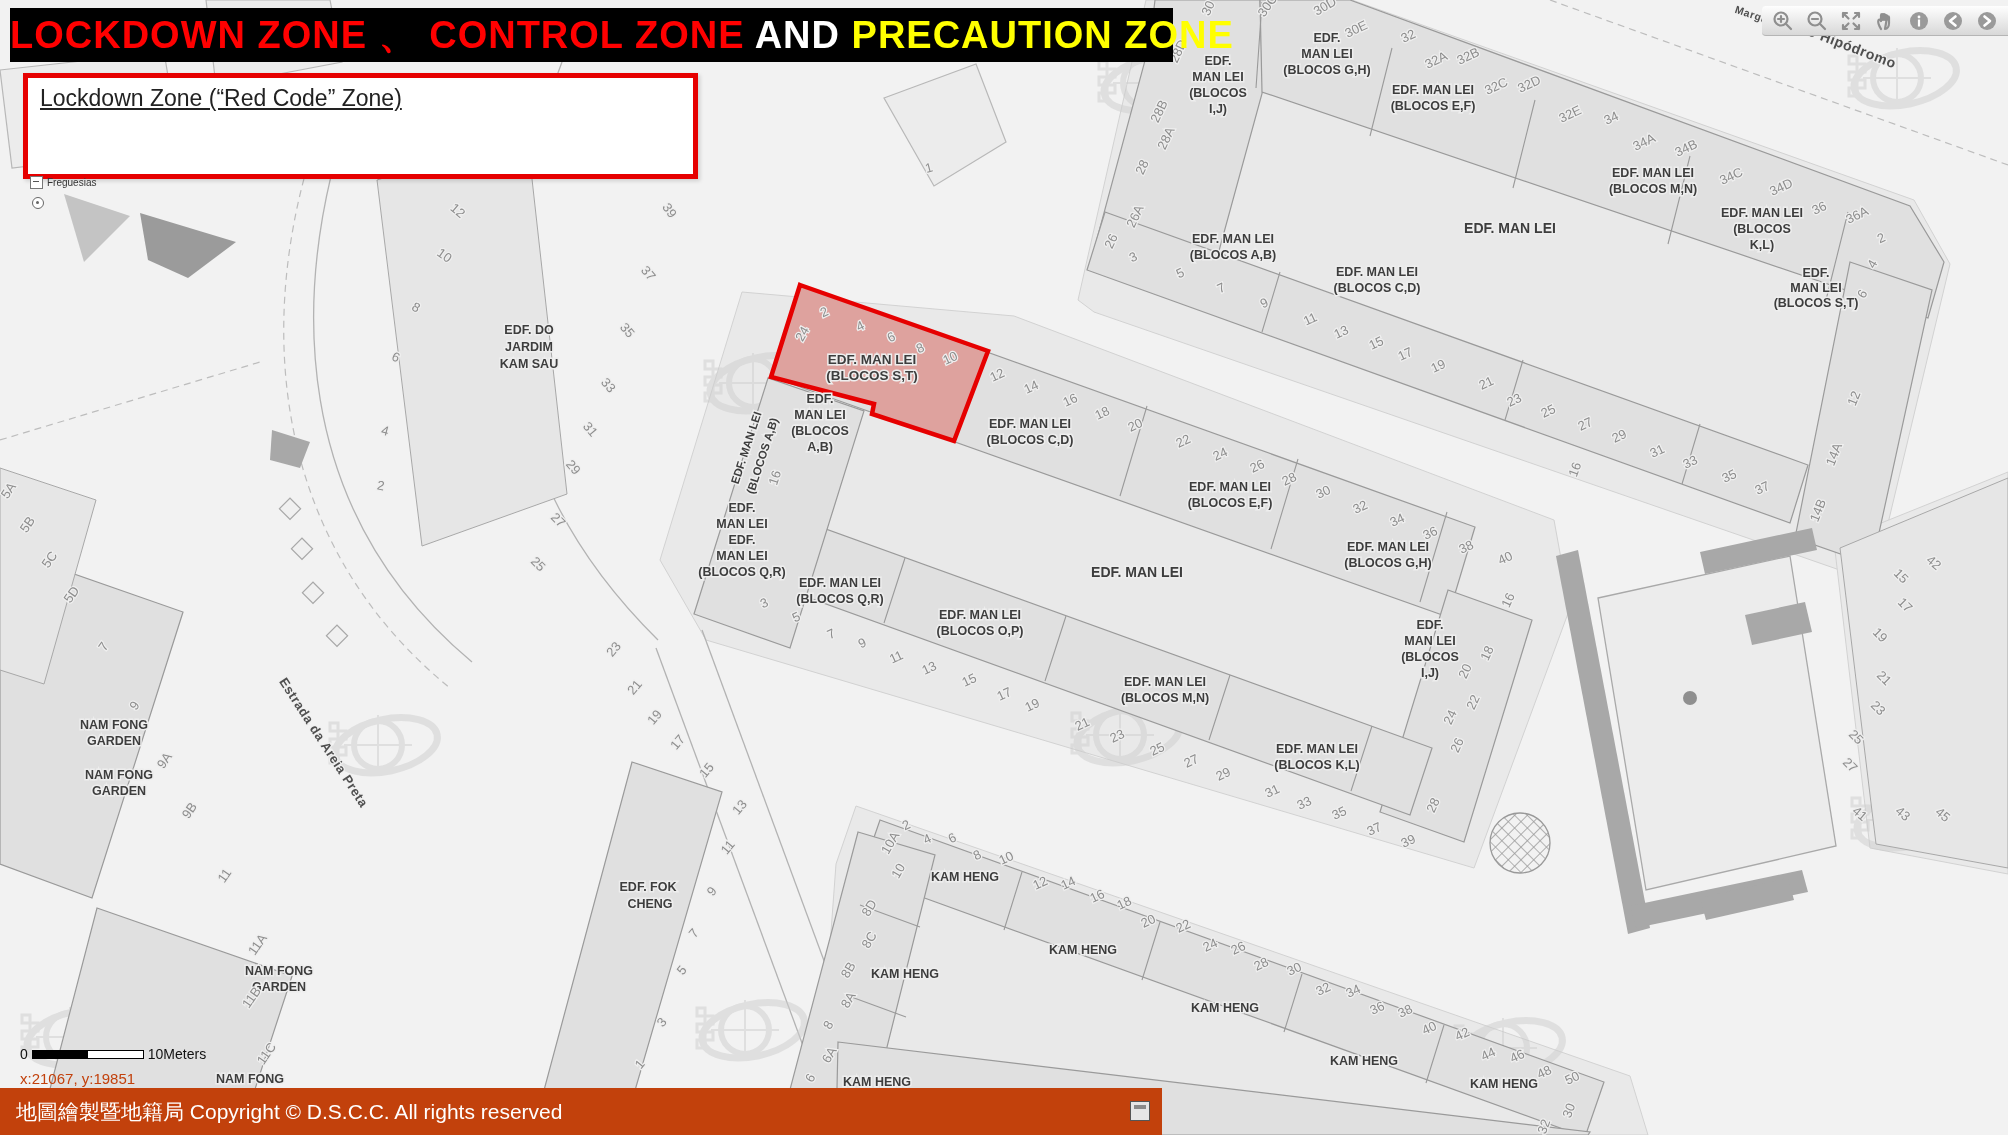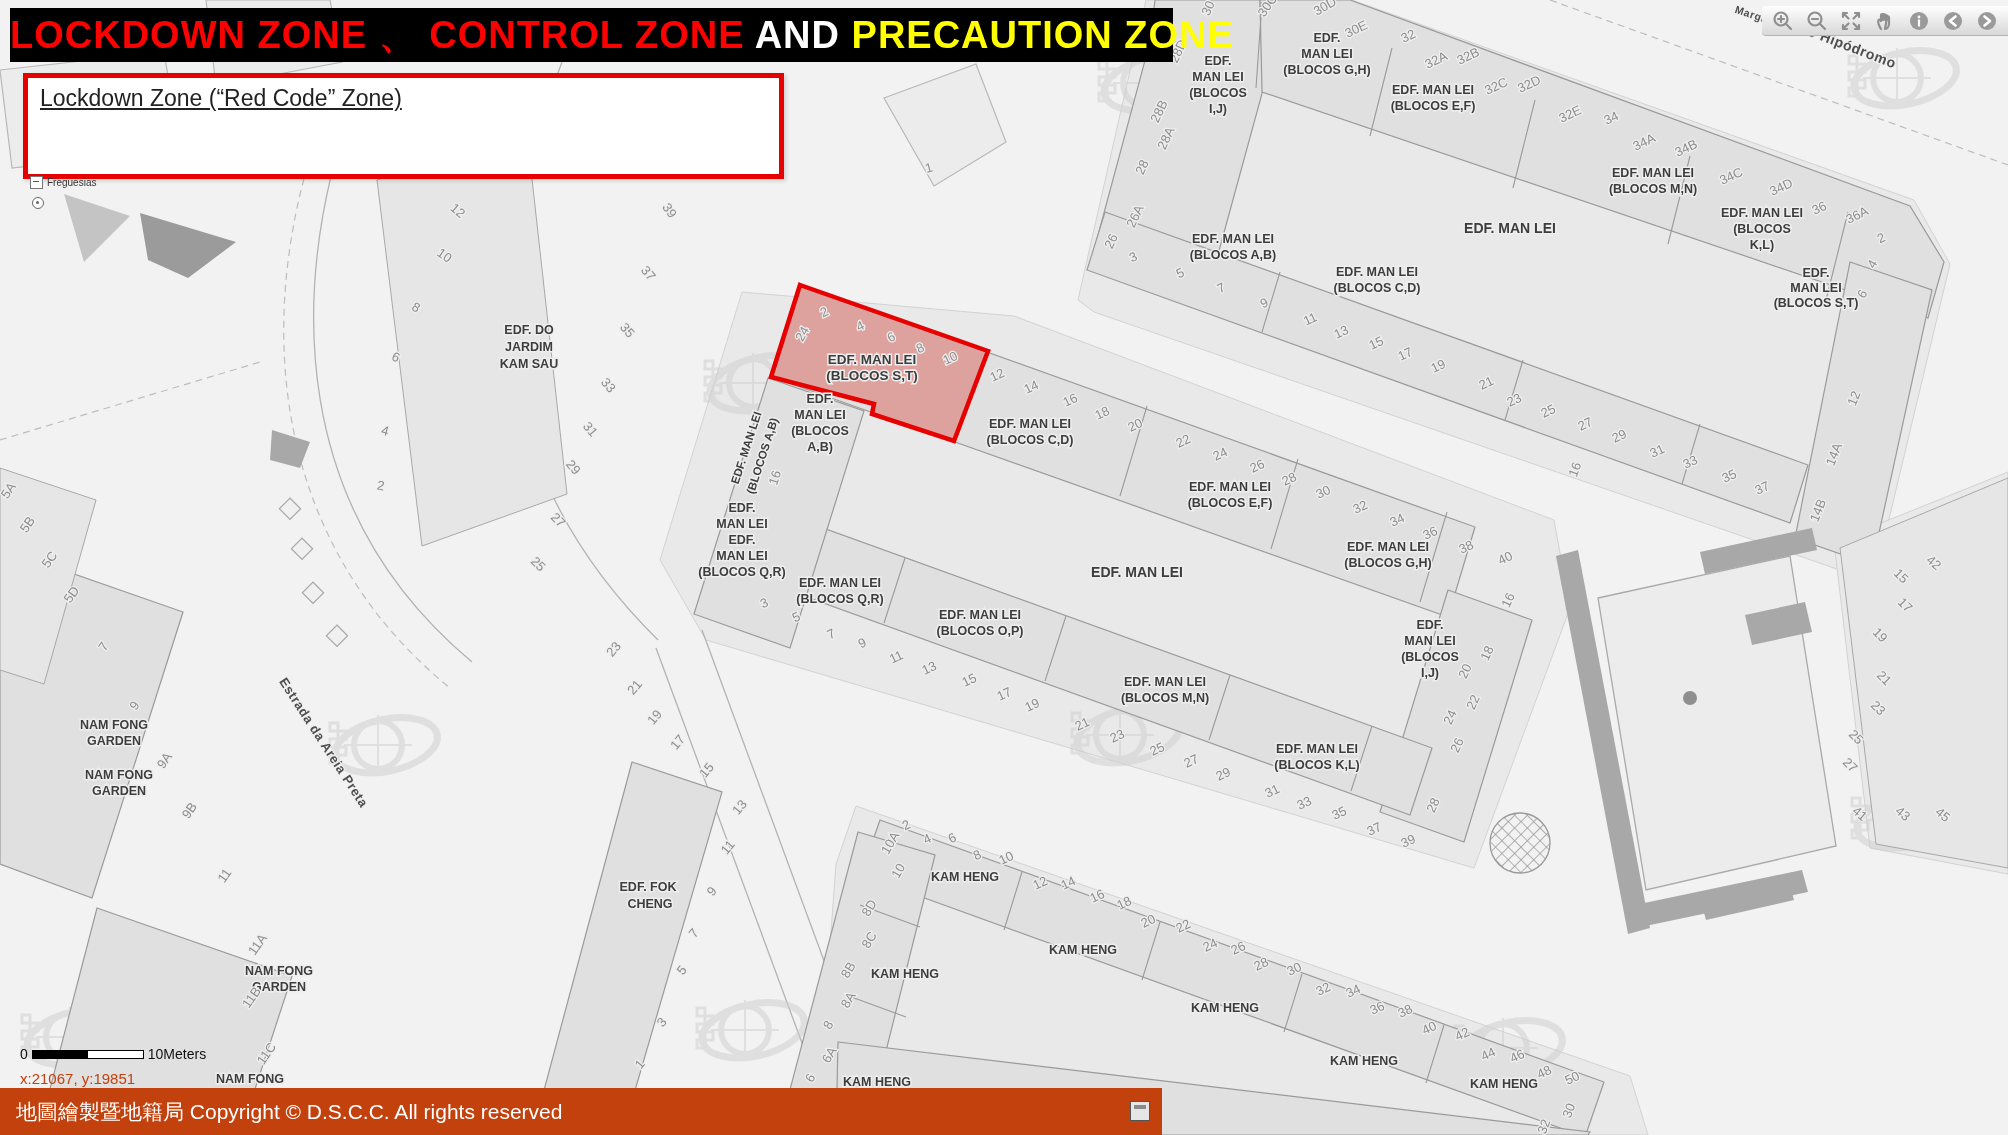--- a/index.html
+++ b/index.html
@@ -23,21 +23,21 @@
   .wm *{stroke:#cdcdcd;fill:none;}
   text.bl{font:700 12.5px "Liberation Sans",sans-serif;fill:#3d3d3d;text-anchor:middle;
           paint-order:stroke;stroke:#eeeeee;stroke-width:3px;}
   text.hn{font:400 13px "Liberation Sans",sans-serif;fill:#8d8d8d;text-anchor:middle;
           paint-order:stroke;stroke:#efefef;stroke-width:2.5px;}
   text.st{font:700 13px "Liberation Sans",sans-serif;fill:#4f4f4f;text-anchor:middle;letter-spacing:.6px;
           paint-order:stroke;stroke:#f0f0f0;stroke-width:2.5px;}
   #header-bar{position:absolute;left:10px;top:8px;width:1163px;height:54px;background:#000;
               white-space:nowrap;line-height:54px;padding-left:0;box-sizing:border-box;
               font-weight:700;font-size:38px;letter-spacing:1px;}
-  #info-box{position:absolute;left:23px;top:73px;width:761px;height:106px;background:#fff;
+  #info-box{position:absolute;left:23px;top:73px;width:675px;height:106px;background:#fff;
             border:5px solid #b91c1c;box-sizing:border-box;padding:6px 12px;color:#222;
             font-size:23px;line-height:29px;box-shadow:2px 2px 4px rgba(0,0,0,.15);}
   #info-box .title{text-decoration:underline;}
   #layers-ctl{position:absolute;left:30px;top:176px;font-size:10px;color:#333;}
   #layers-ctl .row{display:flex;align-items:center;gap:4px;}
   .tree-box{width:11px;height:11px;border:1px solid #777;background:#fff;position:relative;}
   .tree-box::after{content:"";position:absolute;left:2px;top:4px;width:6px;height:1px;background:#555;}
   .radio{width:10px;height:10px;border:1px solid #666;border-radius:50%;background:#fff;
          position:relative;margin:8px 0 0 2px;}
   .radio::after{content:"";position:absolute;left:2.5px;top:2.5px;width:3px;height:3px;border-radius:50%;background:#666;}

